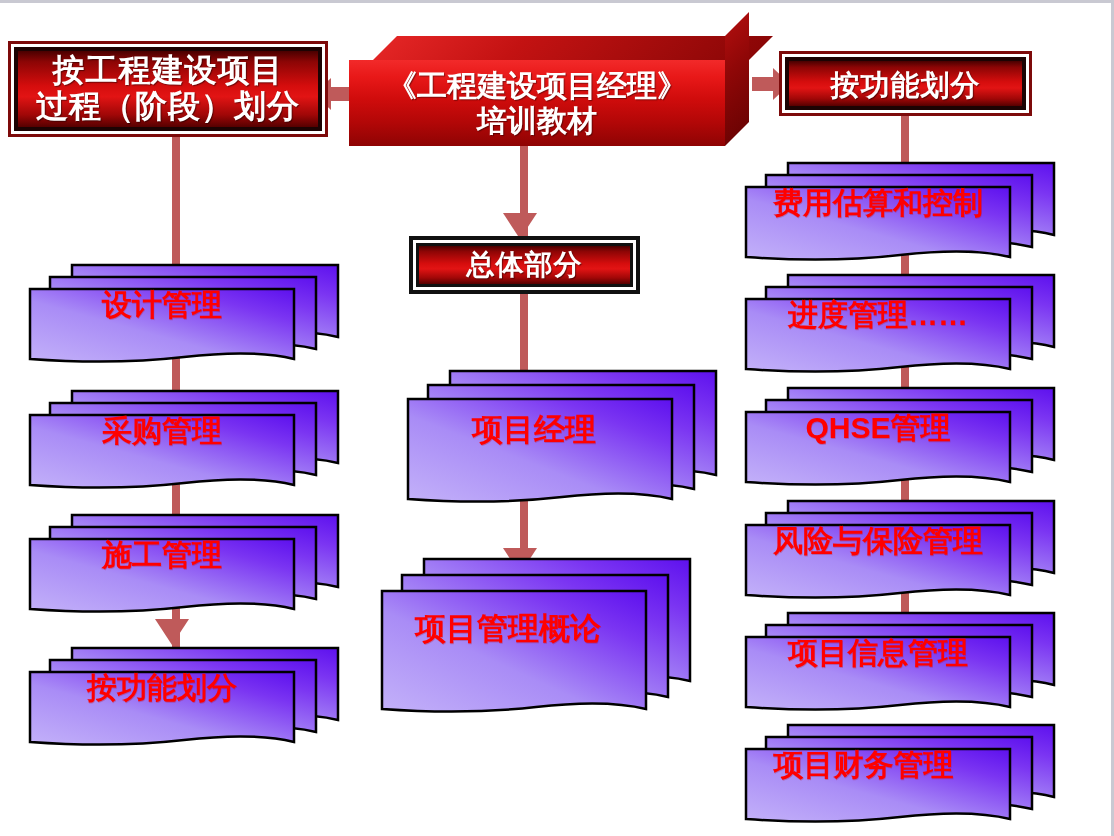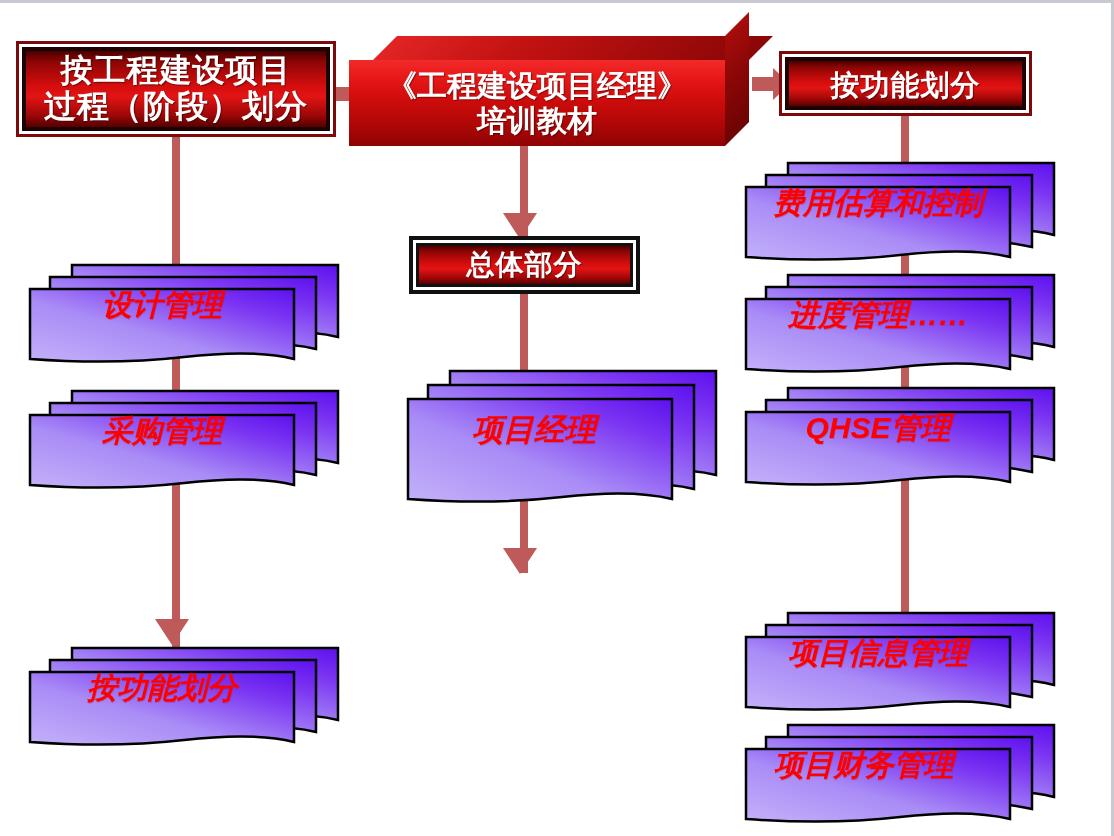--- a/index.html
+++ b/index.html
@@ -87,21 +87,21 @@
     box-sizing: border-box;
     border: 4px solid #1c0303;
     display: flex;
     align-items: center;
     justify-content: center;
     background: linear-gradient(to bottom, #4a0000 0%, #8c0505 14%, #d50d0d 46%, #e21414 60%, #a00707 84%, #560000 100%);
   }
 
   
   #left-header {
-    left: 16px;
+    left: 8px;
     top: 38px;
     width: 320px;
     height: 96px;
   }
   #left-header .inner {
     flex-direction: column;
     line-height: 1.12;
     font-size: 32px;
   }
 
@@ -195,21 +195,20 @@
     width: 100%;
     height: 100%;
     display: flex;
     align-items: center;
     justify-content: center;
     pointer-events: none;
     color: #ff0000;
     font-weight: bold;
     white-space: nowrap;
     text-shadow: 0.5px 0.5px 0 rgba(180,0,0,0.25);
-    font-style: italic;
   }
   .docstack.col-left .doc-label,
   .docstack.col-right .doc-label {
     font-size: 30px;
   }
   .docstack.col-center .doc-label {
     font-size: 31px;
   }
   .docstack .doc-label .shift {
     position: relative;
@@ -295,20 +294,30 @@
         <path d="M44,0 H310 V72 Q270,62 200,70 Q130,78 44,72 Z" fill="url(#pg)" stroke="#000" stroke-width="2.5"></path>
         <path d="M22,12 H288 V84 Q248,74 178,82 Q108,90 22,84 Z" fill="url(#pg)" stroke="#000" stroke-width="2.5"></path>
         <path d="M2,24 H266 V94 Q226,84 156,92 Q86,100 2,94 Z" fill="url(#pg)" stroke="#000" stroke-width="2.5"></path>
       </g>
     </svg>
     <div class="doc-label">
       <span class="shift">设计管理</span>
     </div>
   </div>
 
+  <div class="docstack col-left" style="left:28px; top:512px; width:312px; height:96px;">
+    <svg viewBox="0 0 312 96" width="312" height="96" aria-hidden="true">
+      <path d="M44,0 H310 V72 Q270,62 200,70 Q130,78 44,72 Z" fill="url(#pg)" stroke="#000" stroke-width="2.5"></path>
+      <path d="M22,12 H288 V84 Q248,74 178,82 Q108,90 22,84 Z" fill="url(#pg)" stroke="#000" stroke-width="2.5"></path>
+      <path d="M2,24 H266 V94 Q226,84 156,92 Q86,100 2,94 Z" fill="url(#pg)" stroke="#000" stroke-width="2.5"></path>
+    </svg>
+    <div class="doc-label">
+      <span class="shift">施工管理</span>
+    </div>
+  </div>
 
   <div class="docstack col-left" style="left:28px; top:645px; width:312px; height:96px;">
     <svg viewBox="0 0 312 96" width="312" height="96" aria-hidden="true">
       <path d="M44,0 H310 V72 Q270,62 200,70 Q130,78 44,72 Z" fill="url(#pg)" stroke="#000" stroke-width="2.5"></path>
       <path d="M22,12 H288 V84 Q248,74 178,82 Q108,90 22,84 Z" fill="url(#pg)" stroke="#000" stroke-width="2.5"></path>
       <path d="M2,24 H266 V94 Q226,84 156,92 Q86,100 2,94 Z" fill="url(#pg)" stroke="#000" stroke-width="2.5"></path>
     </svg>
     <div class="doc-label">
       <span class="shift">按功能划分</span>
     </div>
@@ -318,20 +327,30 @@
     <svg viewBox="0 0 312 130" width="312" height="130" aria-hidden="true">
       <path d="M44,0 H310 V104 Q270,94 200,102 Q130,110 44,104 Z" fill="url(#pg)" stroke="#000" stroke-width="2.5"></path>
       <path d="M22,14 H288 V118 Q248,108 178,116 Q108,124 22,118 Z" fill="url(#pg)" stroke="#000" stroke-width="2.5"></path>
       <path d="M2,28 H266 V128 Q226,118 156,126 Q86,134 2,128 Z" fill="url(#pg)" stroke="#000" stroke-width="2.5"></path>
     </svg>
     <div class="doc-label">
       <span class="shift">项目经理</span>
     </div>
   </div>
 
+  <div class="docstack col-center" style="left:380px; top:556px; width:312px; height:152px;">
+    <svg viewBox="0 0 312 152" width="312" height="152" aria-hidden="true">
+      <path d="M44,0 H310 V122 Q270,112 200,120 Q130,128 44,122 Z" fill="url(#pg)" stroke="#000" stroke-width="2.5"></path>
+      <path d="M22,16 H288 V138 Q248,128 178,136 Q108,144 22,138 Z" fill="url(#pg)" stroke="#000" stroke-width="2.5"></path>
+      <path d="M2,32 H266 V150 Q226,140 156,148 Q86,156 2,150 Z" fill="url(#pg)" stroke="#000" stroke-width="2.5"></path>
+    </svg>
+    <div class="doc-label">
+      <span class="shift">项目管理概论</span>
+    </div>
+  </div>
 
   <div class="docstack col-right" style="left:744px; top:160px; width:312px; height:96px;">
     <svg viewBox="0 0 312 96" width="312" height="96" aria-hidden="true">
       <path d="M44,0 H310 V72 Q270,62 200,70 Q130,78 44,72 Z" fill="url(#pg)" stroke="#000" stroke-width="2.5"></path>
       <path d="M22,12 H288 V84 Q248,74 178,82 Q108,90 22,84 Z" fill="url(#pg)" stroke="#000" stroke-width="2.5"></path>
       <path d="M2,24 H266 V94 Q226,84 156,92 Q86,100 2,94 Z" fill="url(#pg)" stroke="#000" stroke-width="2.5"></path>
     </svg>
     <div class="doc-label">
       <span class="shift">费用估算和控制</span>
     </div>
@@ -352,20 +371,30 @@
     <svg viewBox="0 0 312 96" width="312" height="96" aria-hidden="true">
       <path d="M44,0 H310 V72 Q270,62 200,70 Q130,78 44,72 Z" fill="url(#pg)" stroke="#000" stroke-width="2.5"></path>
       <path d="M22,12 H288 V84 Q248,74 178,82 Q108,90 22,84 Z" fill="url(#pg)" stroke="#000" stroke-width="2.5"></path>
       <path d="M2,24 H266 V94 Q226,84 156,92 Q86,100 2,94 Z" fill="url(#pg)" stroke="#000" stroke-width="2.5"></path>
     </svg>
     <div class="doc-label">
       <span class="shift">QHSE管理</span>
     </div>
   </div>
 
+  <div class="docstack col-right" style="left:744px; top:498px; width:312px; height:96px;">
+    <svg viewBox="0 0 312 96" width="312" height="96" aria-hidden="true">
+      <path d="M44,0 H310 V72 Q270,62 200,70 Q130,78 44,72 Z" fill="url(#pg)" stroke="#000" stroke-width="2.5"></path>
+      <path d="M22,12 H288 V84 Q248,74 178,82 Q108,90 22,84 Z" fill="url(#pg)" stroke="#000" stroke-width="2.5"></path>
+      <path d="M2,24 H266 V94 Q226,84 156,92 Q86,100 2,94 Z" fill="url(#pg)" stroke="#000" stroke-width="2.5"></path>
+    </svg>
+    <div class="doc-label">
+      <span class="shift">风险与保险管理</span>
+    </div>
+  </div>
 
   <div class="docstack col-right" style="left:744px; top:610px; width:312px; height:96px;">
     <svg viewBox="0 0 312 96" width="312" height="96" aria-hidden="true">
       <path d="M44,0 H310 V72 Q270,62 200,70 Q130,78 44,72 Z" fill="url(#pg)" stroke="#000" stroke-width="2.5"></path>
       <path d="M22,12 H288 V84 Q248,74 178,82 Q108,90 22,84 Z" fill="url(#pg)" stroke="#000" stroke-width="2.5"></path>
       <path d="M2,24 H266 V94 Q226,84 156,92 Q86,100 2,94 Z" fill="url(#pg)" stroke="#000" stroke-width="2.5"></path>
     </svg>
     <div class="doc-label">
       <span class="shift">项目信息管理</span>
     </div>

